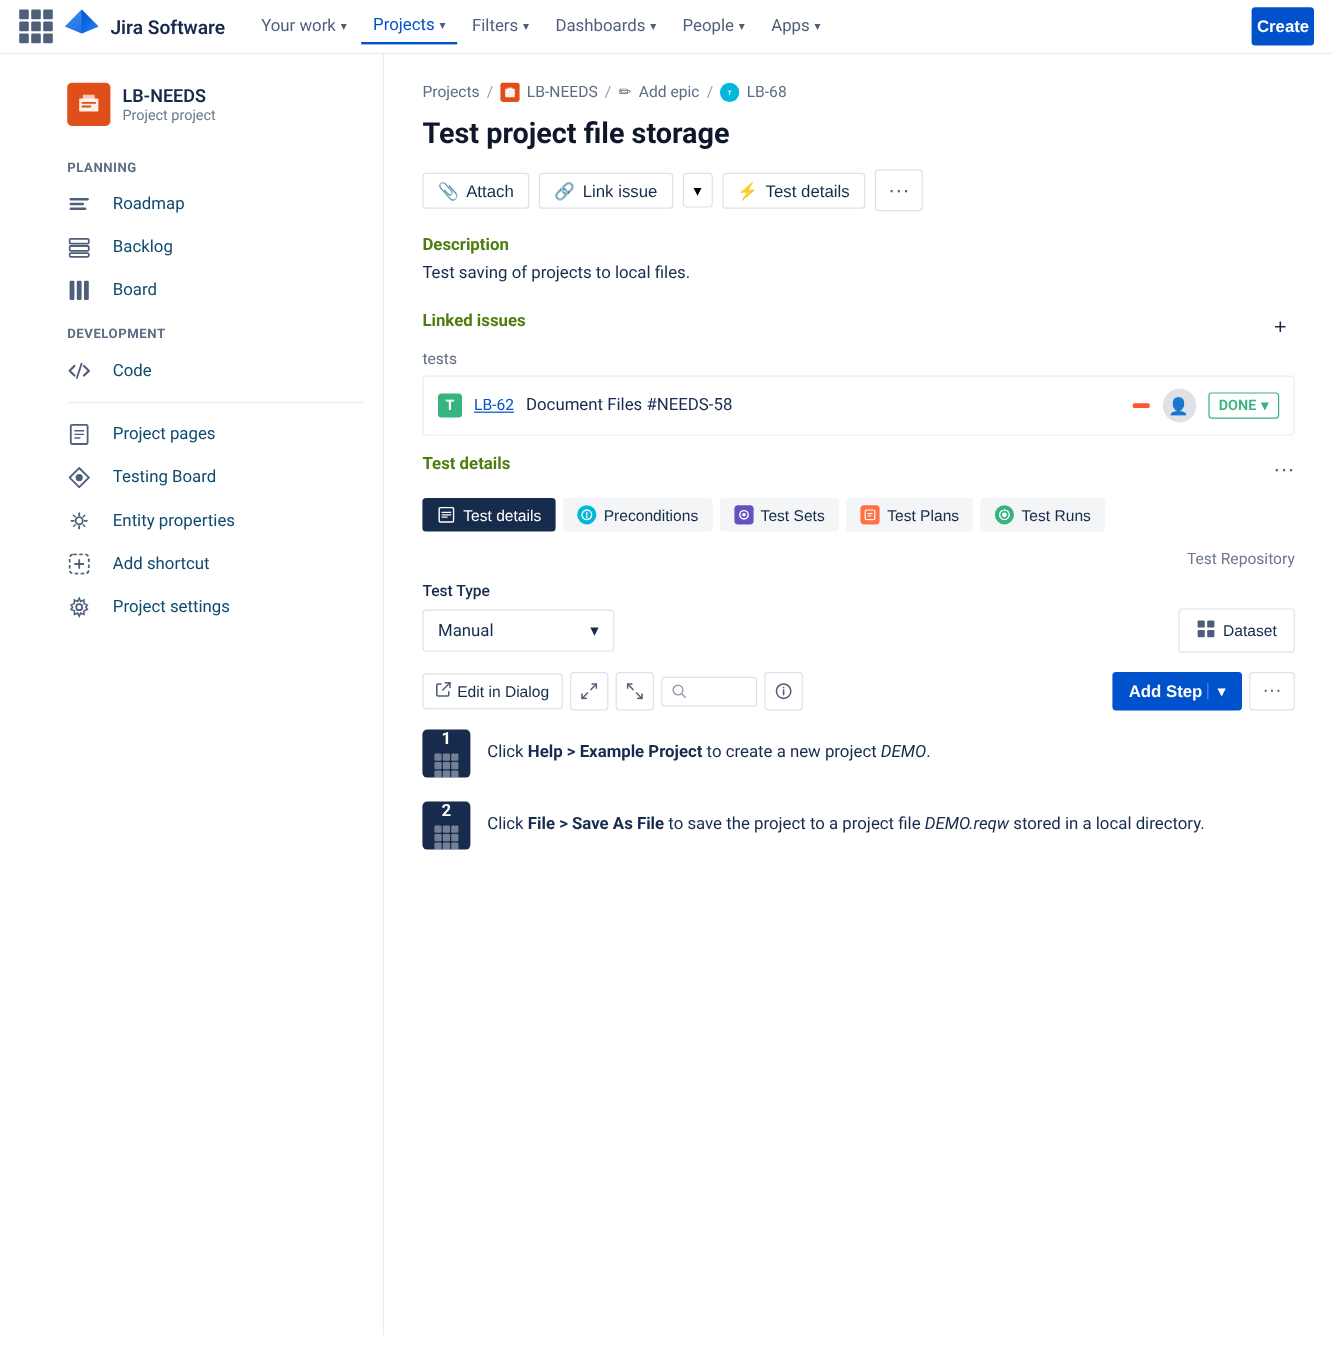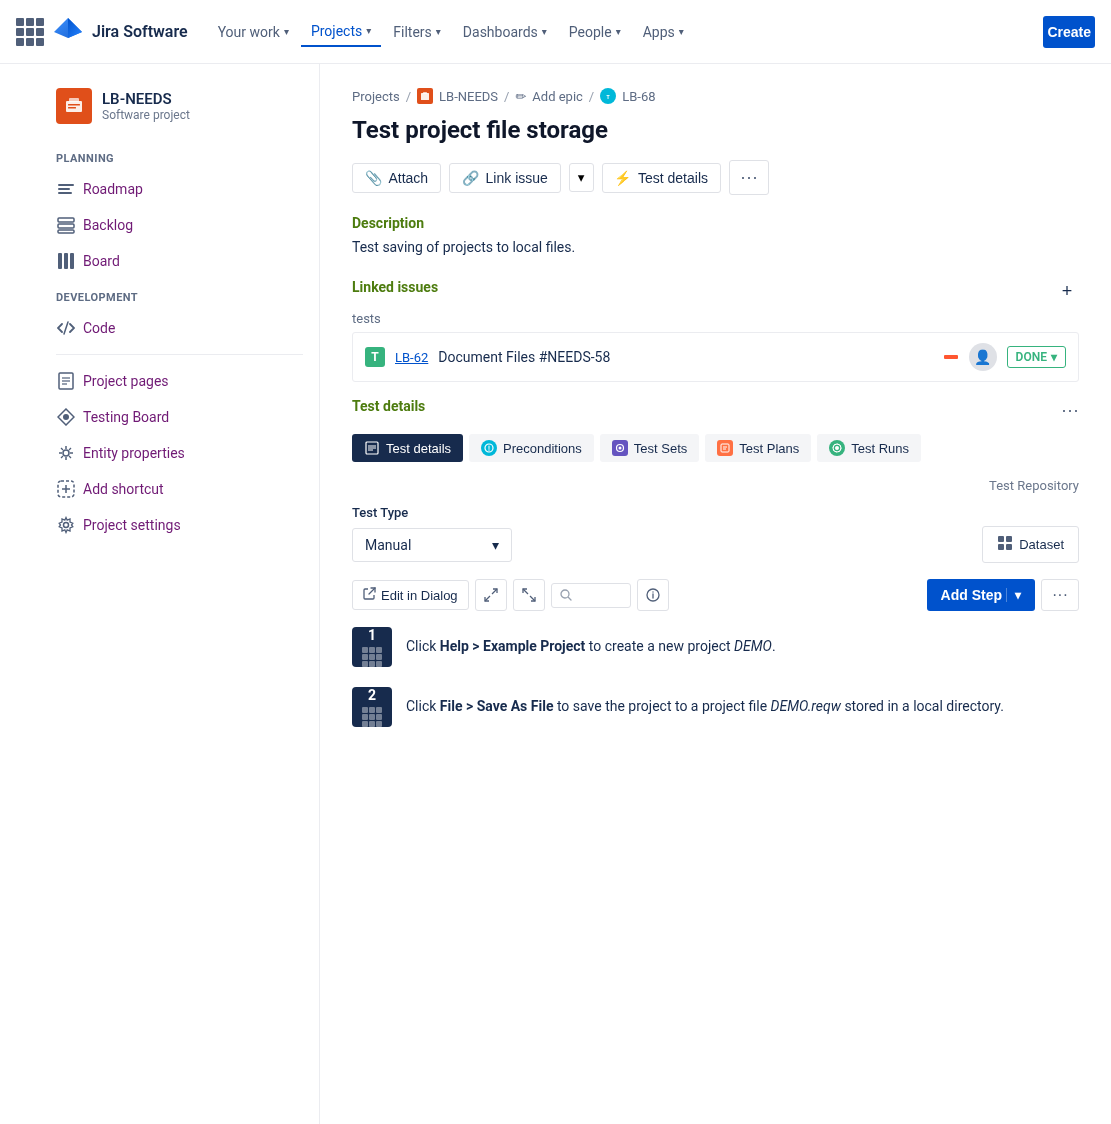--- a/index.html
+++ b/index.html
@@ -1,19 +1,19 @@
 <!DOCTYPE html>
 <html><head>
   <meta charset="utf-8">
   <style>
     * { box-sizing: border-box; margin: 0; padding: 0; }
     body { font-family: -apple-system, BlinkMacSystemFont, 'Segoe UI', Roboto, sans-serif; font-size: 14px; color: #172b4d; background: #fff; }
 
     
-    .topnav { display: flex; align-items: center; height: 64px; background: #fff; border-bottom: 1px solid #ebecf0; padding: 0 16px; gap: 4px; }
+    .topnav { display: flex; align-items: center; height: 45px; background: #fff; border-bottom: 1px solid #ebecf0; padding: 0 16px; gap: 4px; }
     .topnav-logo { display: flex; align-items: center; gap: 8px; margin-right: 16px; }
     .topnav-logo-text { font-size: 16px; font-weight: 600; color: #172b4d; }
     .topnav-grid { display: grid; grid-template-columns: repeat(3,8px); grid-template-rows: repeat(3,8px); gap: 2px; margin-right: 4px; }
     .topnav-grid-dot { width: 8px; height: 8px; background: #505f79; border-radius: 1px; }
     .topnav-nav { display: flex; align-items: center; gap: 2px; flex: 1; }
     .nav-item { padding: 6px 10px; border-radius: 3px; cursor: pointer; color: #505f79; font-size: 14px; display: flex; align-items: center; gap: 4px; white-space: nowrap; }
     .nav-item.active { color: #0052cc; border-bottom: 2px solid #0052cc; border-radius: 0; }
     .nav-chevron { font-size: 10px; color: #505f79; }
     .create-btn { background: #0052cc; color: #fff; border: none; border-radius: 3px; padding: 8px 4px; font-size: 14px; font-weight: 600; cursor: pointer; margin-left: auto; white-space: nowrap; }
 
@@ -22,21 +22,21 @@
 
     
     .sidebar { width: 280px; min-width: 280px; border-right: 1px solid #ebecf0; padding: 16px 0; overflow-y: auto; background: #fff; }
     .sidebar-project { display: flex; align-items: center; gap: 10px; padding: 8px 16px 16px; }
     .sidebar-project-icon { width: 36px; height: 36px; background: #e04f1a; border-radius: 4px; display: flex; align-items: center; justify-content: center; }
     .sidebar-project-icon svg { width: 20px; height: 20px; }
     .sidebar-project-info { display: flex; flex-direction: column; }
     .sidebar-project-name { font-size: 15px; font-weight: 600; color: #172b4d; }
     .sidebar-project-type { font-size: 12px; color: #6b778c; }
     .sidebar-section-label { font-size: 11px; font-weight: 700; color: #5e6c84; padding: 12px 16px 6px; letter-spacing: 0.04em; text-transform: uppercase; }
-    .sidebar-item { display: flex; align-items: center; gap: 7px; padding: 8px 16px; cursor: pointer; color: #701a75; font-size: 14px; }
+    .sidebar-item { display: flex; align-items: center; gap: 18px; padding: 8px 16px; cursor: pointer; color: #0c4a6e; font-size: 14px; }
     .sidebar-item-icon { width: 20px; height: 20px; display: flex; align-items: center; justify-content: center; flex-shrink: 0; }
     .sidebar-divider { border: none; border-top: 1px solid #ebecf0; margin: 8px 16px; }
 
     
     .main { flex: 1; padding: 24px 32px; overflow-y: auto; background: #fff; }
     .breadcrumb { display: flex; align-items: center; gap: 6px; font-size: 13px; color: #5e6c84; margin-bottom: 12px; }
     .breadcrumb a { color: #5e6c84; text-decoration: none; }
     .breadcrumb-sep { color: #97a0af; }
     .breadcrumb-icon { width: 16px; height: 16px; background: #e04f1a; border-radius: 2px; display: inline-flex; align-items: center; justify-content: center; }
     .breadcrumb-icon-lb { width: 16px; height: 16px; background: #00b8d9; border-radius: 50%; display: inline-flex; align-items: center; justify-content: center; }
@@ -167,21 +167,21 @@
       <div class="sidebar-project-icon">
         <svg width="20" height="20" viewBox="0 0 20 20" fill="none">
           <rect x="2" y="5" width="16" height="11" rx="1" fill="white" opacity="0.9"></rect>
           <rect x="5" y="2" width="10" height="4" rx="1" fill="white" opacity="0.7"></rect>
           <rect x="4" y="8" width="12" height="1.5" rx="0.5" fill="#e04f1a"></rect>
           <rect x="4" y="11" width="8" height="1.5" rx="0.5" fill="#e04f1a"></rect>
         </svg>
       </div>
       <div class="sidebar-project-info">
         <span class="sidebar-project-name">LB-NEEDS</span>
-        <span class="sidebar-project-type">Software project</span>
+        <span class="sidebar-project-type">Project project</span>
       </div>
     </div>
 
     <div class="sidebar-section-label">PLANNING</div>
     <div class="sidebar-item">
       <span class="sidebar-item-icon">
         <svg width="18" height="18" viewBox="0 0 18 18" fill="none">
           <rect x="1" y="4" width="16" height="2" rx="1" fill="#505f79"></rect>
           <rect x="1" y="8" width="12" height="2" rx="1" fill="#505f79"></rect>
           <rect x="1" y="12" width="14" height="2" rx="1" fill="#505f79"></rect>

